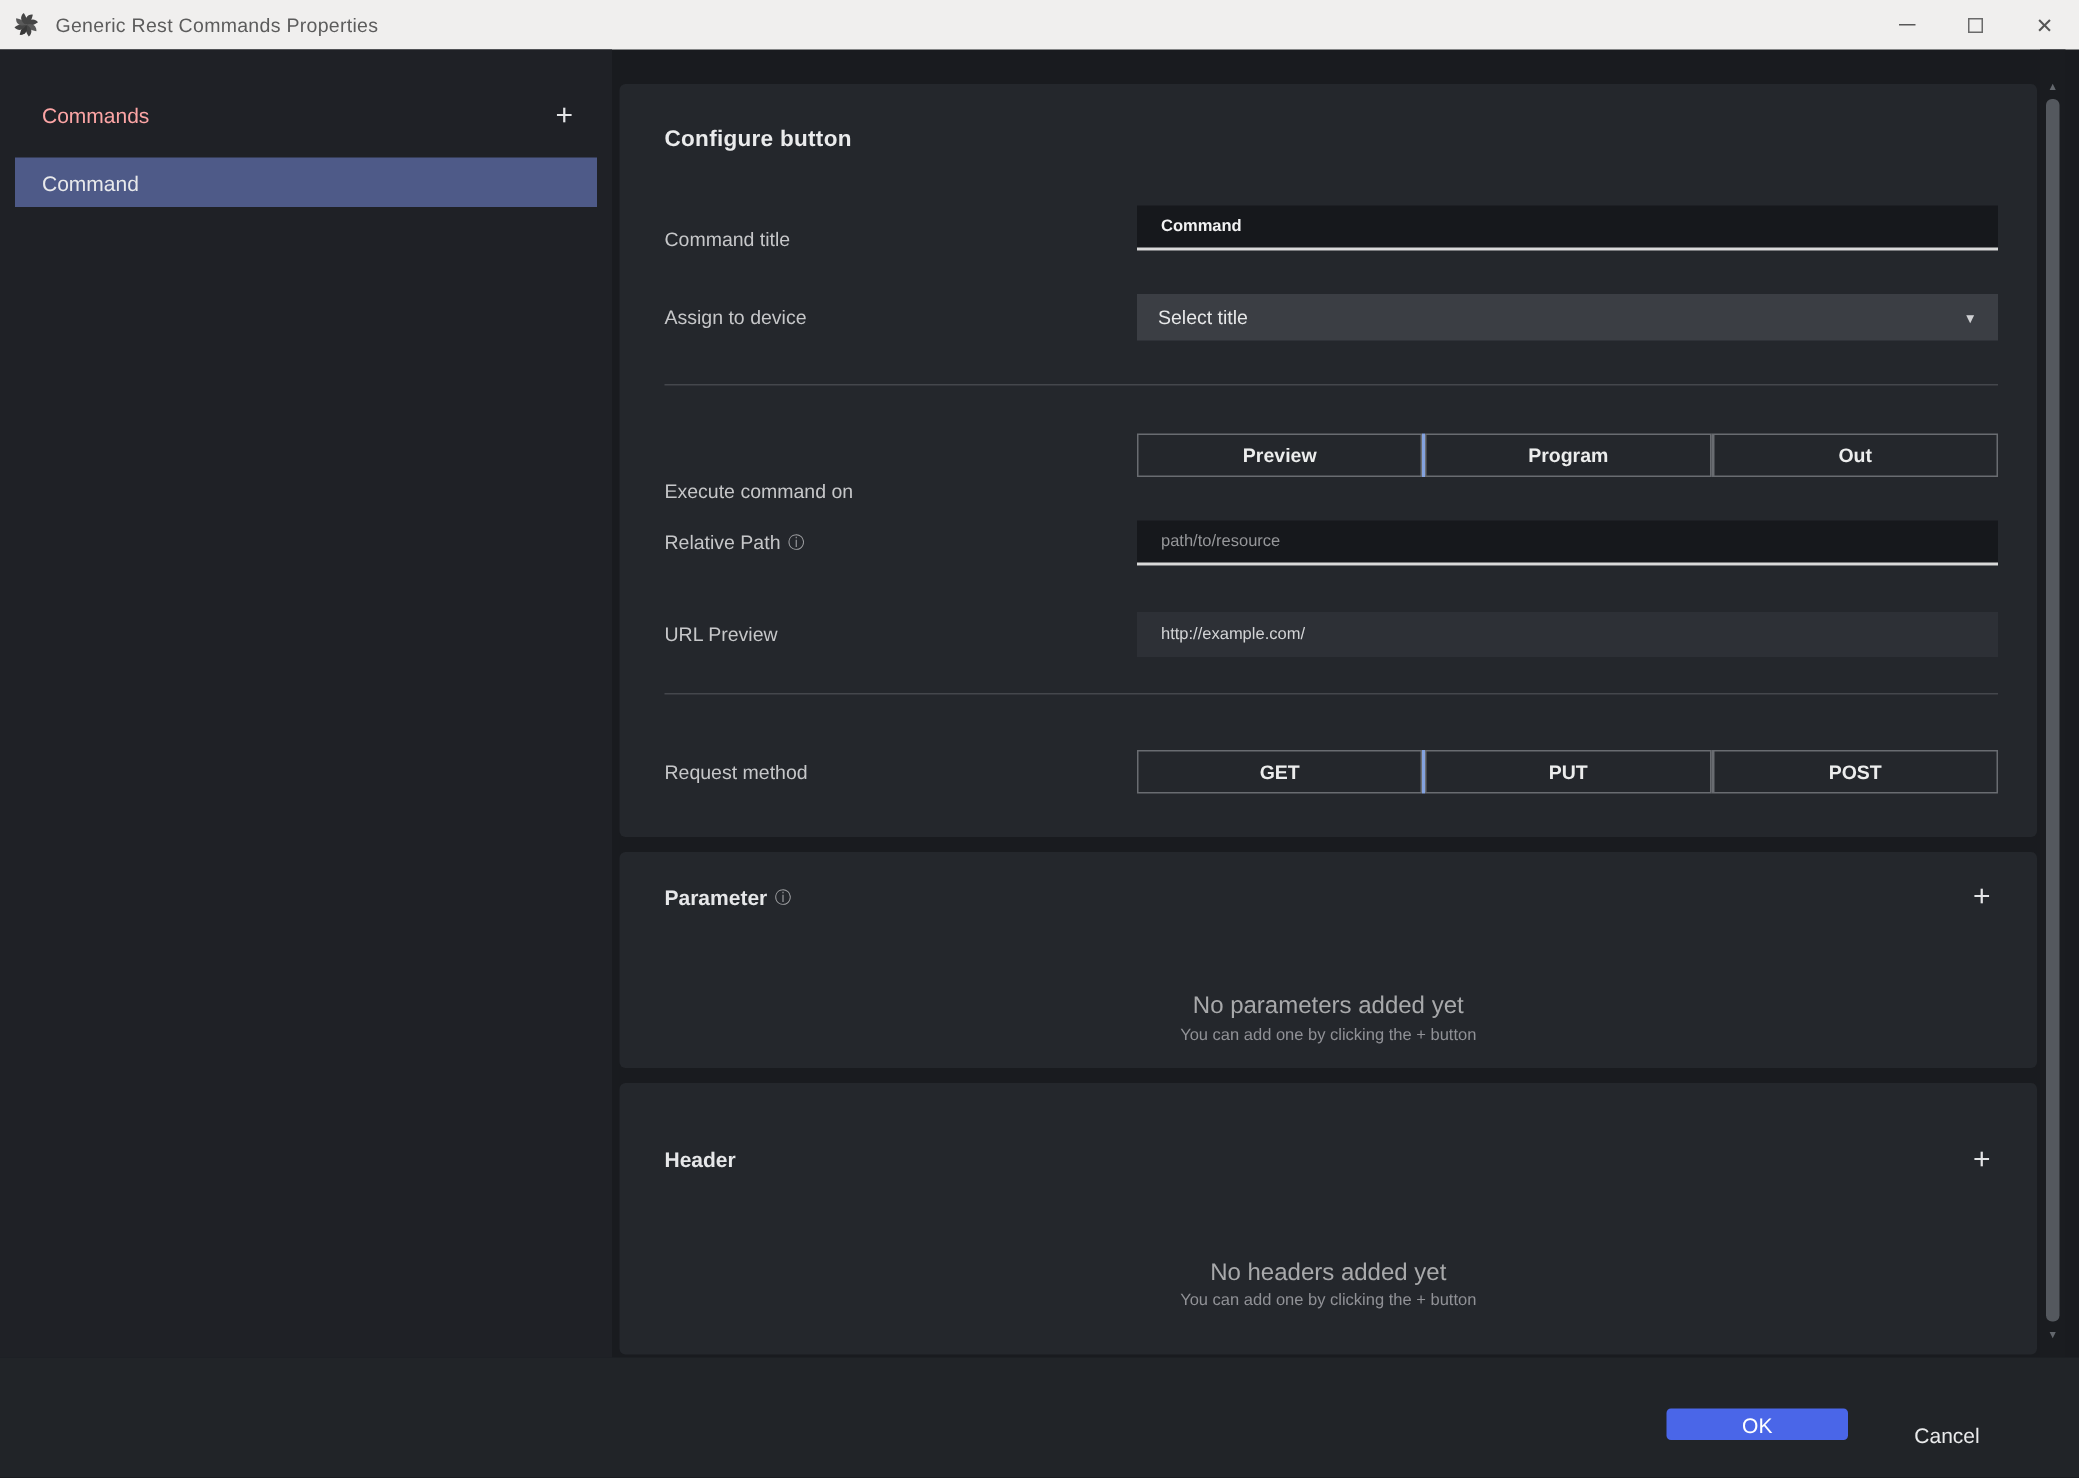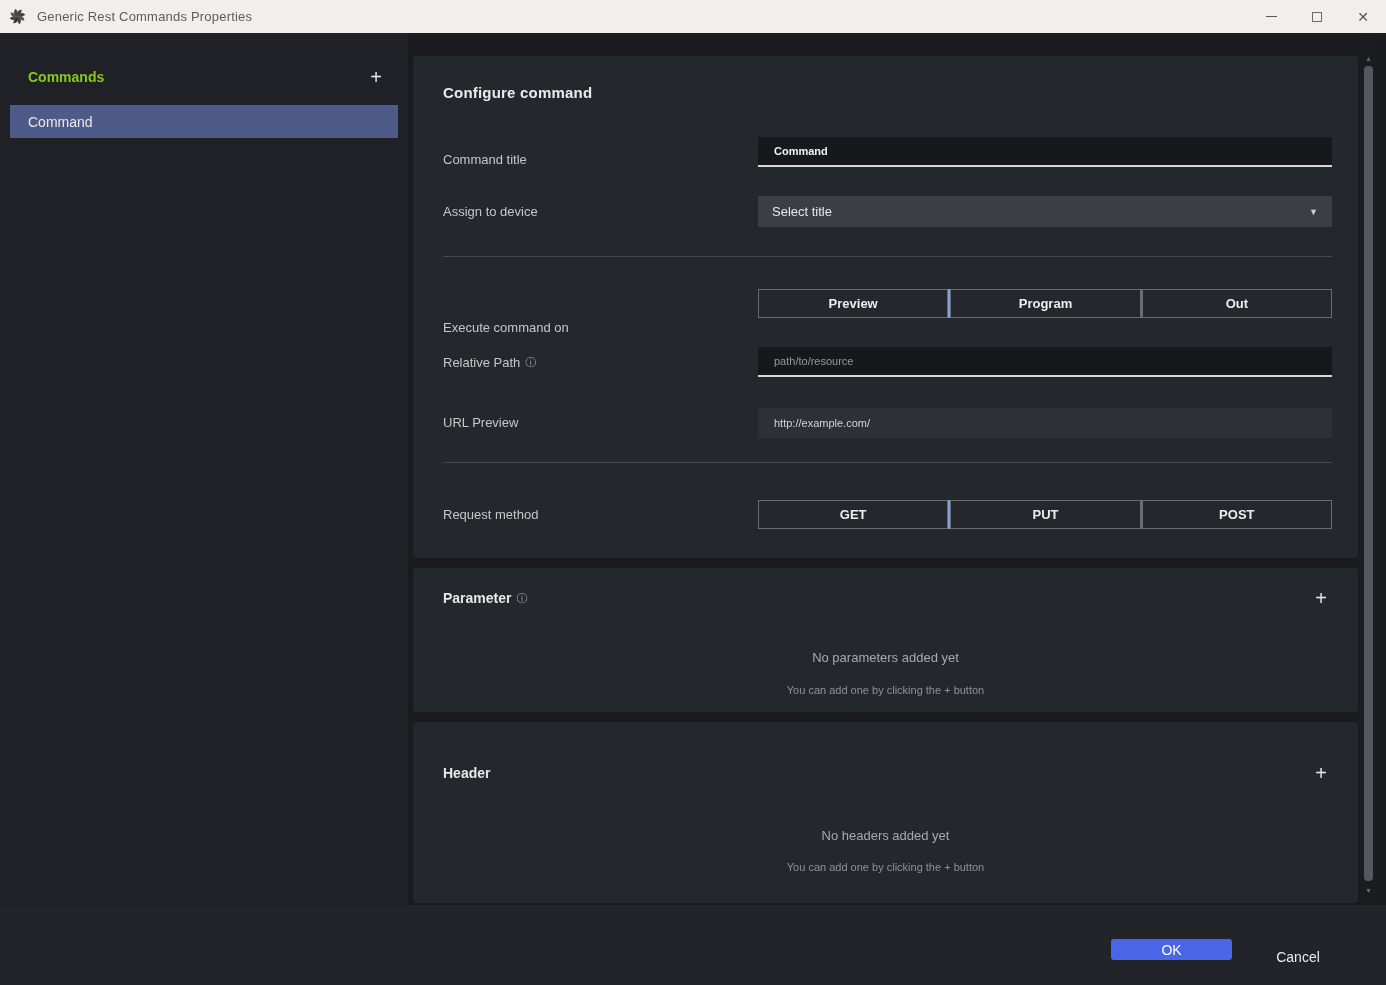--- a/index.html
+++ b/index.html
@@ -31,21 +31,21 @@
   .winbtn.close { font-size:14px; color:#555; }
   
   .sidebar {
     position:absolute; left:0; top:33px; width:408px; height:872px;
     background:#1f2126;
   }
   .sidebar-head {
     display:flex; align-items:center; justify-content:space-between;
     padding:0 22px 0 28px; height:56px; margin-top:16px;
   }
-  .sidebar-title { font-size:14px; font-weight:bold; color:#84cc16; }
+  .sidebar-title { font-size:14px; font-weight:normal; color:#fca5a5; }
   .icon-plus {
     font-size:20px; font-weight:400; color:#e4e5e7; line-height:1;
     cursor:pointer; padding:2px 4px;
   }
   .sidebar-item {
     margin:0 10px; height:33px; display:flex; align-items:center;
     padding-left:18px; font-size:14px; color:#e8e9eb; cursor:pointer;
   }
   .sidebar-item.selected { background:#4e5a88; }
   
@@ -98,21 +98,21 @@
   .seg-btn {
     flex:1 1 0; background:transparent; border:1px solid #696c71;
     color:#eceded; font-family:"Liberation Sans", sans-serif;
     font-size:13px; font-weight:bold; cursor:pointer;
   }
   .seg-div { width:2px; background:#84a2de; flex:0 0 auto; }
   .seg-div.gray { width:1px; background:#696c71; }
   
   .empty-title {
     position:absolute; left:0; width:100%; text-align:center;
-    font-size:13px; color:#a8a9ab;
+    font-size:16px; color:#a8a9ab;margin-top:12px;
   }
   .empty-hint {
     position:absolute; left:0; width:100%; text-align:center;
     font-size:11px; color:#909196;
   }
   
   .scrollbar {
     position:absolute; left:1360px; top:33px; width:17px; height:872px;
     background:#1a1c20;
   }
@@ -177,21 +177,21 @@
   <div class="sidebar-head">
     <span class="sidebar-title">Commands</span>
     <span class="icon-plus">+</span>
   </div>
   <div class="sidebar-item selected">
     <span>Command</span>
   </div>
 </div>
 
 <div class="card card1">
-  <div class="card-heading">Configure command</div>
+  <div class="card-heading">Configure button</div>
 
   <div class="row-label" style="top:89px; line-height:30px;">Command title</div>
   <div class="ctrl" style="top:81px;">
     <input class="text-input" type="text" value="Command" style="">
   </div>
 
   <div class="row-label" style="top:140px; line-height:31px;">Assign to device</div>
   <div class="ctrl" style="top:140px;">
     <div class="dropdown">
       <span class="dropdown-value">Select title</span>

